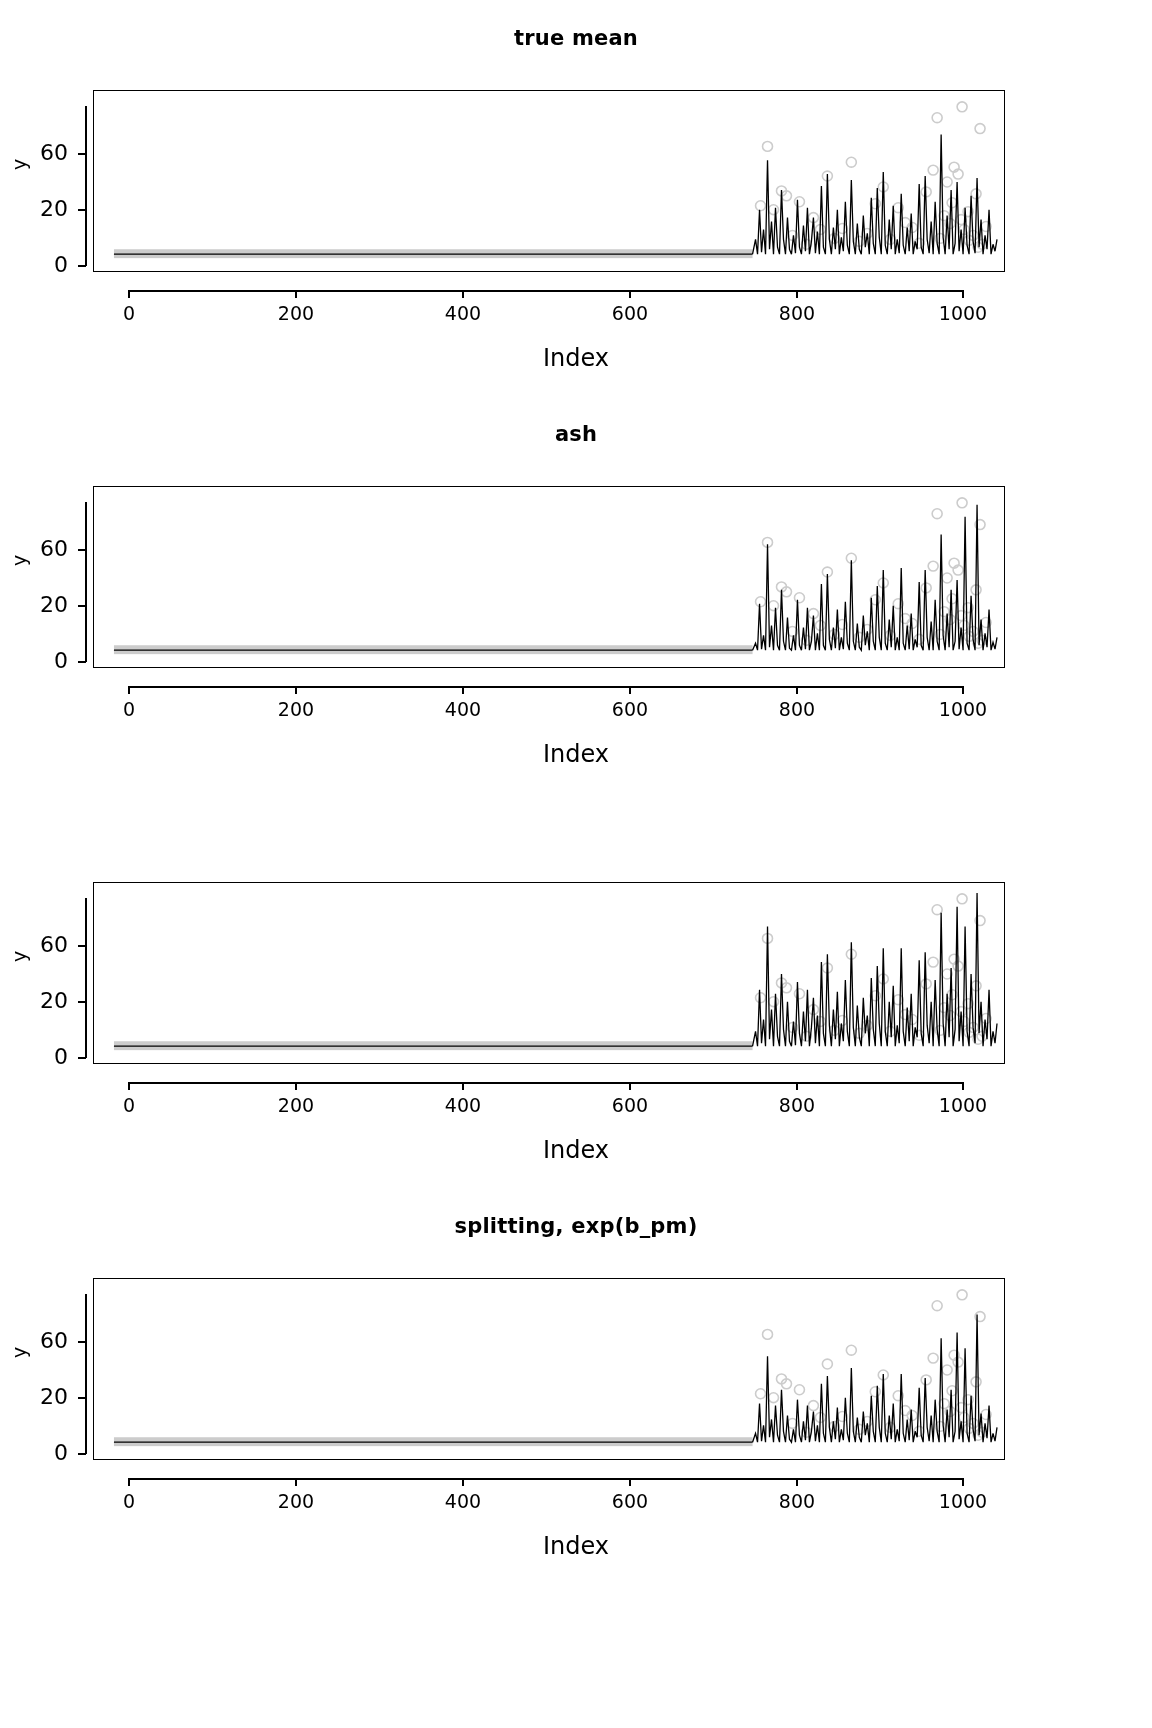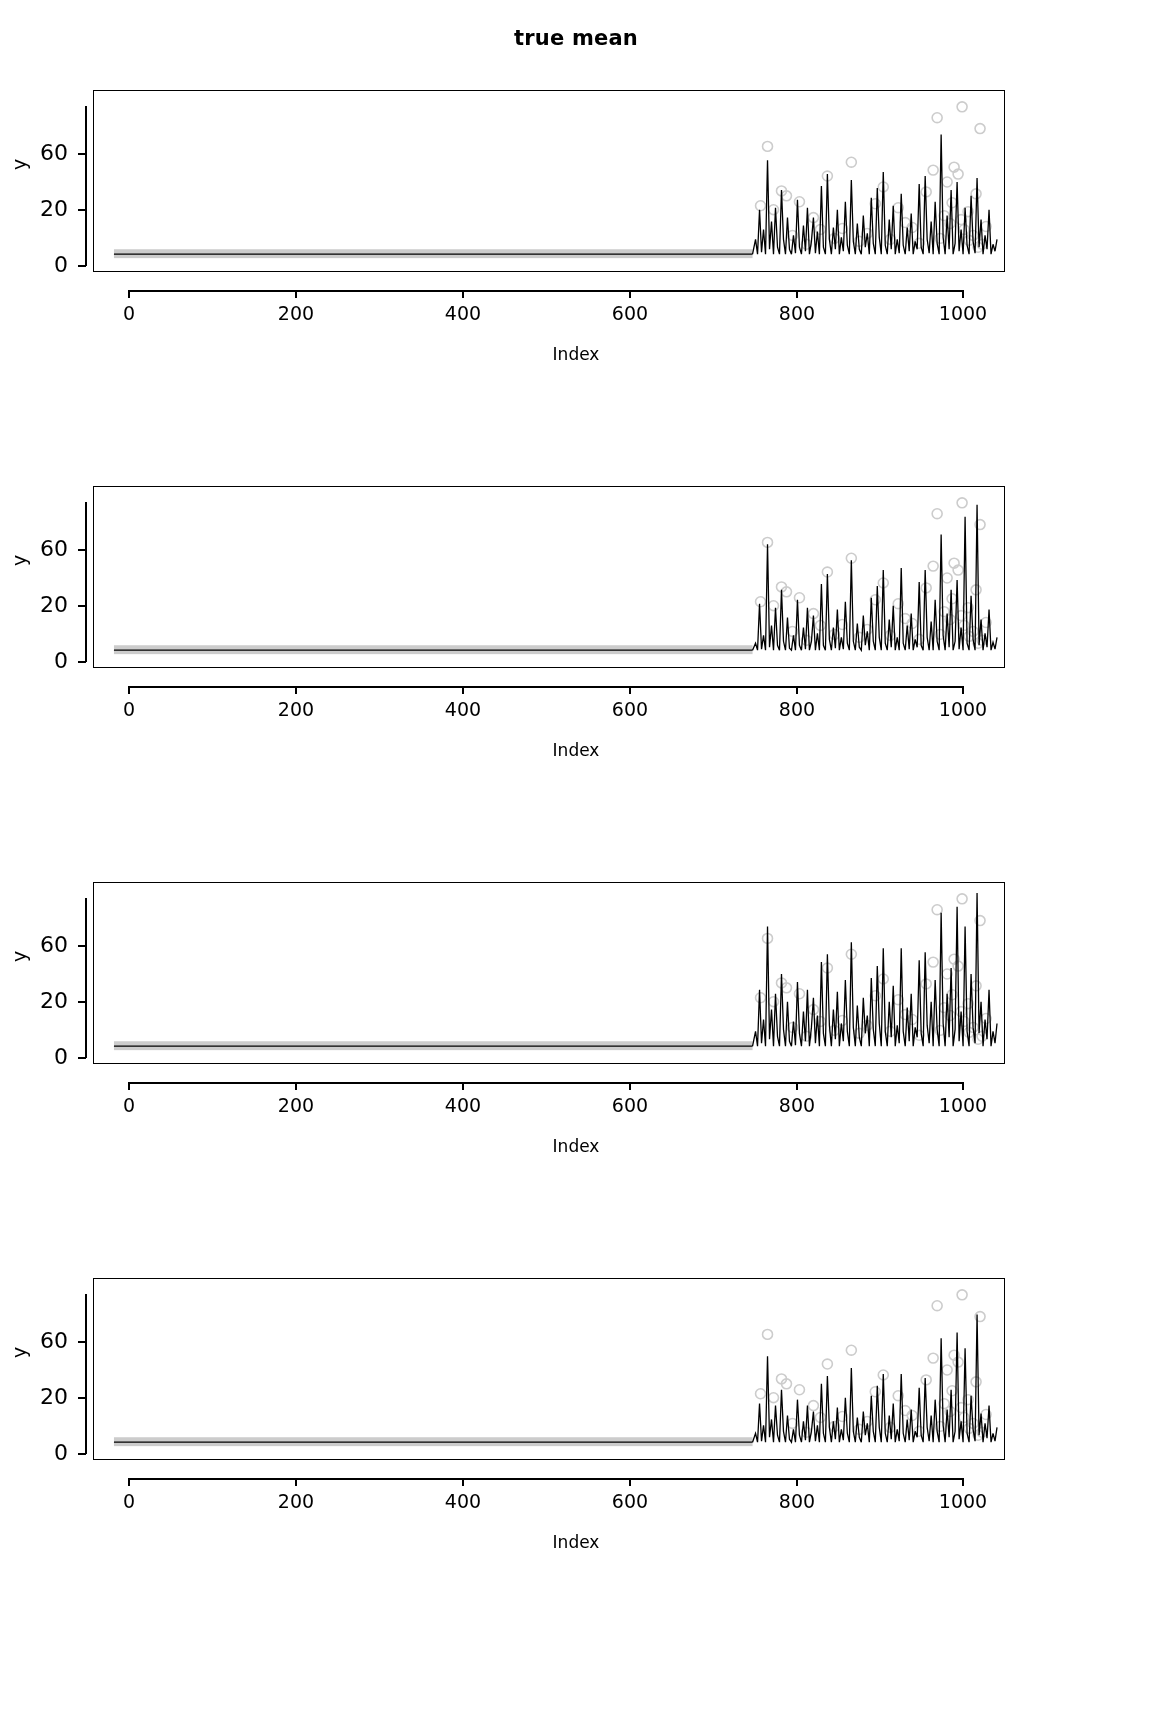--- a/index.html
+++ b/index.html
@@ -106,21 +106,21 @@
     text-align: center;
     width: 80px;
     margin-left: -40px;
   }
   .x-title {
     position: absolute;
     top: 344px;
     left: 0;
     width: 1152px;
     text-align: center;
-    font-size: 17px;
+    font-size: 24px;
   }
 </style>
 </head>
 <body>
 
 <div class="page">
 
   <div class="panel" style="top: 0px; position: absolute; left: 0px;">
     <div class="panel-title">true mean</div>
     <div class="plot-box">
@@ -198,20 +198,21 @@
     <div class="x-tick-label" style="left:129px;">0</div>
     <div class="x-tick-label" style="left:296px;">200</div>
     <div class="x-tick-label" style="left:463px;">400</div>
     <div class="x-tick-label" style="left:630px;">600</div>
     <div class="x-tick-label" style="left:797px;">800</div>
     <div class="x-tick-label" style="left:963px;">1000</div>
     <div class="x-title">Index</div>
   </div>
 
   <div class="panel" style="top: 396px; position: absolute; left: 0px;">
+    <div class="panel-title">ash</div>
     <div class="plot-box">
       <svg class="plot-svg" viewBox="0 0 912 182" preserveAspectRatio="none">
         <g>
           <rect x="20" y="160" width="640" height="9" fill="#cccccc"></rect>
         </g>
         <g fill="none" stroke="#cccccc" stroke-width="1.6">
           <circle cx="668" cy="116" r="5"></circle>
             <circle cx="675" cy="56" r="5"></circle>
           <circle cx="681" cy="120" r="5"></circle>
             <circle cx="689" cy="101" r="5"></circle>
@@ -362,20 +363,21 @@
     <div class="x-tick-label" style="left:129px;">0</div>
     <div class="x-tick-label" style="left:296px;">200</div>
     <div class="x-tick-label" style="left:463px;">400</div>
     <div class="x-tick-label" style="left:630px;">600</div>
     <div class="x-tick-label" style="left:797px;">800</div>
     <div class="x-tick-label" style="left:963px;">1000</div>
     <div class="x-title">Index</div>
   </div>
 
   <div class="panel" style="top: 1188px; position: absolute; left: 0px;">
+    <div class="panel-title">splitting, exp(b_pm)</div>
     <div class="plot-box">
       <svg class="plot-svg" viewBox="0 0 912 182" preserveAspectRatio="none">
         <g>
           <rect x="20" y="160" width="640" height="9" fill="#cccccc"></rect>
         </g>
         <g fill="none" stroke="#cccccc" stroke-width="1.6">
           <circle cx="668" cy="116" r="5"></circle>
             <circle cx="675" cy="56" r="5"></circle>
           <circle cx="681" cy="120" r="5"></circle>
             <circle cx="689" cy="101" r="5"></circle>

